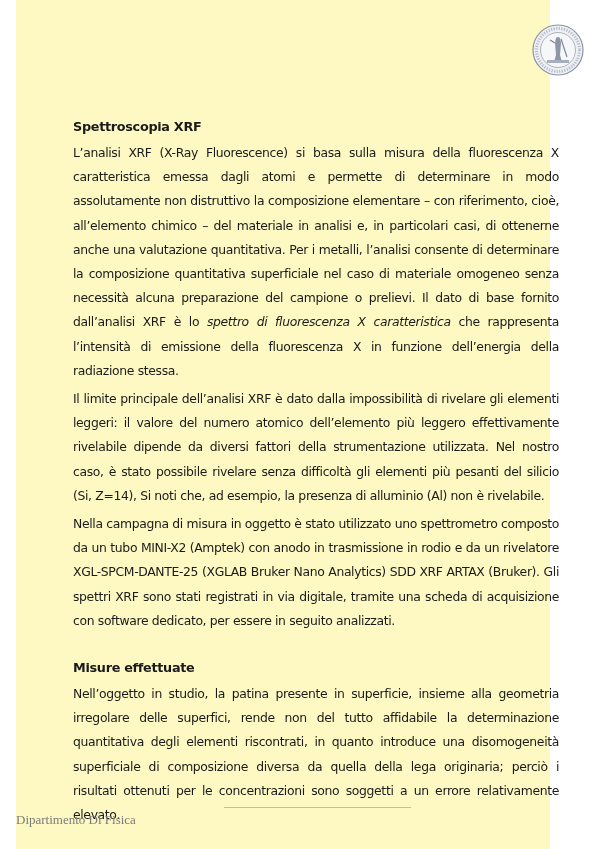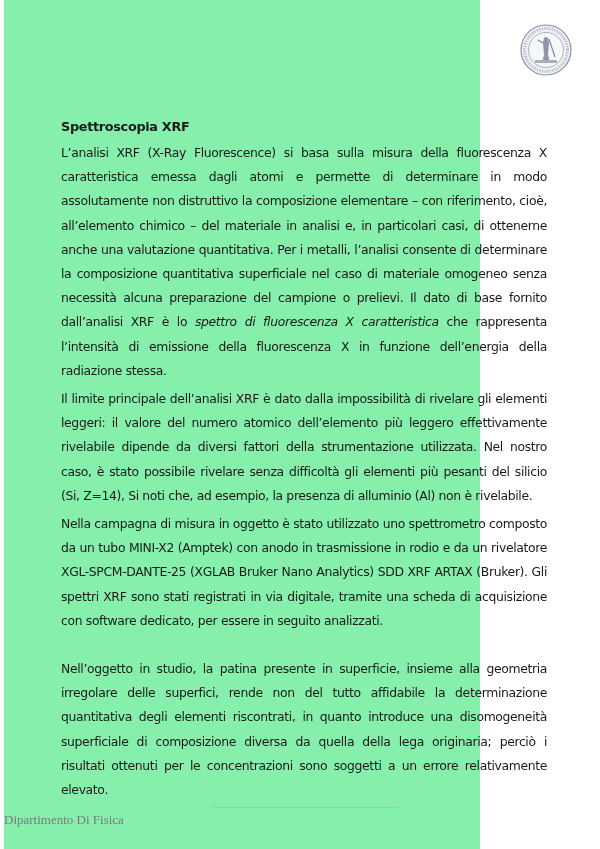--- a/index.html
+++ b/index.html
@@ -1,17 +1,17 @@
 <!DOCTYPE html>
 <html><head>
 <meta charset="utf-8">
 <style>
   html, body { margin: 0; padding: 0; background: #ffffff; }
   body { width: 600px; height: 849px; position: relative; overflow: hidden; }
-  .page { position: absolute; left: 4px; top: 0; width: 476px; height: 849px; background: #86efac; }
+  .page { position: absolute; left: 16px; top: 0; width: 534px; height: 849px; background: #fef9c3; }
   .seal { position: absolute; left: 516px; top: 24px; width: 52px; height: 52px; }
   .content {
     position: absolute; left: 57px; top: 116px; width: 486px;
     font-family: "DejaVu Sans", sans-serif; font-size: 12.4px; color: #1a1a1a;
     line-height: 24.2px; letter-spacing: -0.35px;
   }
   h2 { font-size: 12.8px; font-weight: bold; margin: 0 0 3px 0; line-height: 22px; letter-spacing: -0.3px; }
   p { margin: 0 0 4px 0; text-align: justify; }
   .gap { height: 20px; }
   .footer-line { position: absolute; left: 208px; top: 807px; width: 187px; height: 1px; background: #bcbcbc; }
@@ -35,18 +35,19 @@
 
   <div class="content">
 
     <h2>Spettroscopia XRF</h2>
     <p><span>L’analisi XRF (X-Ray Fluorescence) si basa sulla misura della fluorescenza X caratteristica emessa dagli atomi e permette di determinare in modo assolutamente non distruttivo la composizione elementare – con riferimento, cioè, all’elemento chimico – del materiale in analisi e, in particolari casi, di ottenerne anche una valutazione quantitativa. Per i metalli, l’analisi consente di determinare la composizione quantitativa superficiale nel caso di materiale omogeneo senza necessità alcuna preparazione del campione o prelievi. Il dato di base fornito dall’analisi XRF è lo </span><em>spettro di fluorescenza X caratteristica</em><span> che rappresenta l’intensità di emissione della fluorescenza X in funzione dell’energia della radiazione stessa.</span></p>
     <p>Il limite principale dell’analisi XRF è dato dalla impossibilità di rivelare gli elementi leggeri: il valore del numero atomico dell’elemento più leggero effettivamente rivelabile dipende da diversi fattori della strumentazione utilizzata. Nel nostro caso, è stato possibile rivelare senza difficoltà gli elementi più pesanti del silicio (Si, Z=14), Si noti che, ad esempio, la presenza di alluminio (Al) non è rivelabile.</p>
     <p>Nella campagna di misura in oggetto è stato utilizzato uno spettrometro composto da un tubo MINI-X2 (Amptek) con anodo in trasmissione in rodio e da un rivelatore XGL-SPCM-DANTE-25 (XGLAB Bruker Nano Analytics) SDD XRF ARTAX (Bruker). Gli spettri XRF sono stati registrati in via digitale, tramite una scheda di acquisizione con software dedicato, per essere in seguito analizzati.</p>
 
     <div class="gap"></div>
 
+    <h2>Misure effettuate</h2>
     <p>Nell’oggetto in studio, la patina presente in superficie, insieme alla geometria irregolare delle superfici, rende non del tutto affidabile la determinazione quantitativa degli elementi riscontrati, in quanto introduce una disomogeneità superficiale di composizione diversa da quella della lega originaria; perciò i risultati ottenuti per le concentrazioni sono soggetti a un errore relativamente elevato.</p>
   </div>
 
   <div class="footer-line"></div>
   <div class="footer">Dipartimento Di Fisica</div>
 </div>
 
 </body></html>

